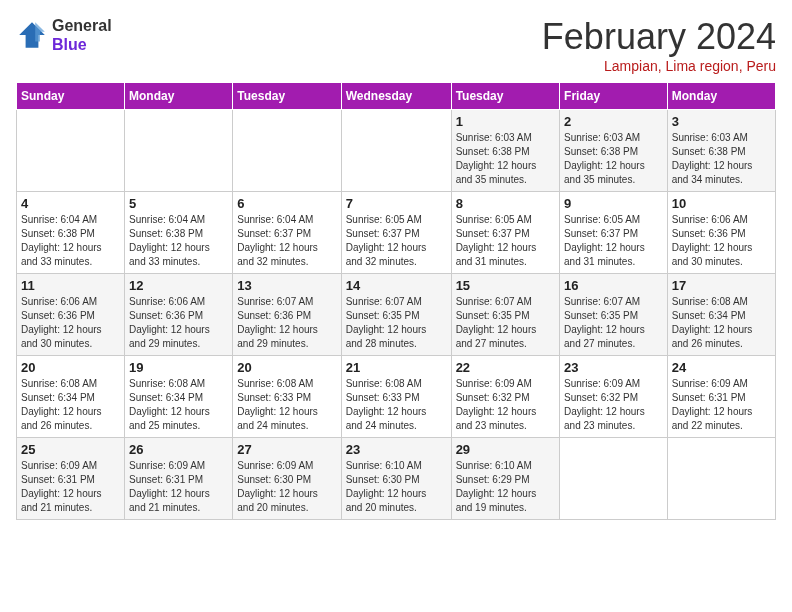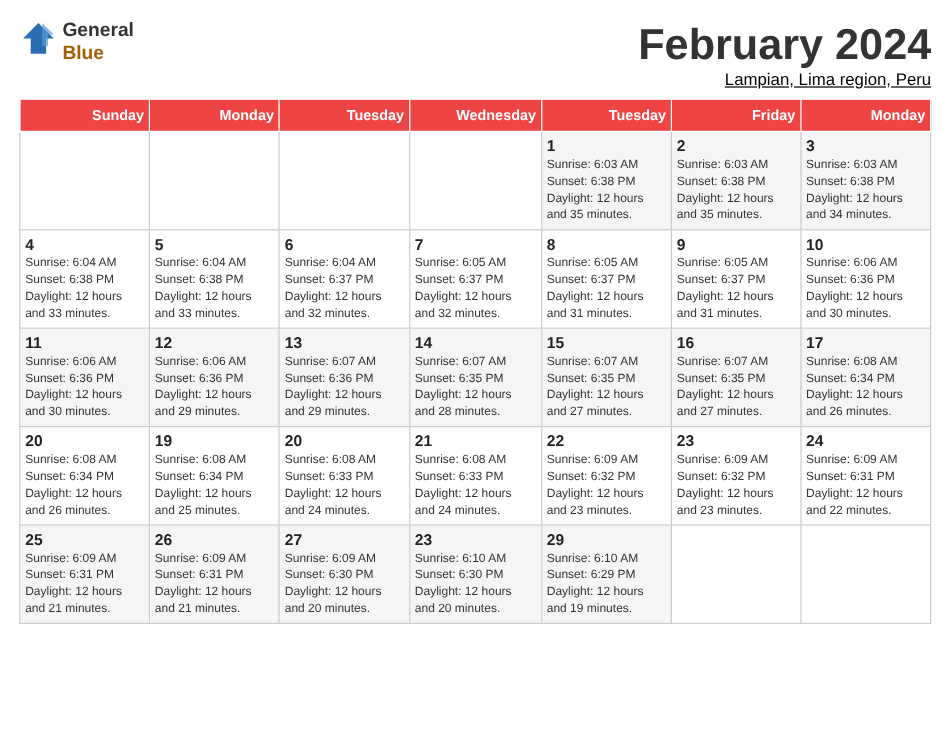--- a/index.html
+++ b/index.html
@@ -11,49 +11,49 @@
       padding: 16px;
     }
     .header-area {
       display: flex;
       justify-content: space-between;
       align-items: flex-start;
       margin-bottom: 8px;
     }
     .logo {
       display: flex;
+      align-items: center;
       gap: 4px;
     }
     .logo-icon {
       width: 32px;
       height: 32px;
     }
     .title-area {
       text-align: right;
     }
     .cal-title {
       font-size: 36px;
       color: #333;
-      font-weight: bold;
+      font-weight: normal;
     }
     .cal-subtitle {
       font-size: 14px;
-      color: #000000;
-      text-decoration: underline;
+      color: #b91c1c;
     }
     table {
       width: 100%;
       border-collapse: collapse;
       font-size: 11px;
     }
     thead tr th {
-      background-color: #ef4444;
+      background-color: #a21caf;
       color: #fff;
       padding: 6px 4px;
-      text-align: right;
+      text-align: left;
       font-size: 12px;
       font-weight: bold;
       border: 1px solid #fff;
     }
     tbody tr td {
       border: 1px solid #ccc;
       vertical-align: top;
       padding: 4px;
       height: 80px;
       width: 113px;
@@ -89,21 +89,21 @@
 <div class="header-area">
   <div class="logo">
     <svg class="logo-icon" viewBox="0 0 40 40">
       <polygon points="20,4 36,20 28,20 28,36 12,36 12,20 4,20" fill="#2a6db5"></polygon>
       <polygon points="24,4 36,16 30,16 30,28 24,28 24,4" fill="#5b9bd5" opacity="0.7"></polygon>
     </svg>
     <div>
       <div style="font-size:16px;font-weight:bold;color:#333;line-height:1.2;">
         <span style="color:#333;">General</span>
       </div>
-      <div style="font-size:16px;font-weight:bold;color:#a16207;line-height:1.2;">
+      <div style="font-size:16px;font-weight:bold;color:#6d28d9;line-height:1.2;">
         <span>Blue</span>
       </div>
     </div>
   </div>
   <div class="title-area">
     <div class="cal-title">February 2024</div>
     <div class="cal-subtitle">Lampian, Lima region, Peru</div>
   </div>
 </div>
 

